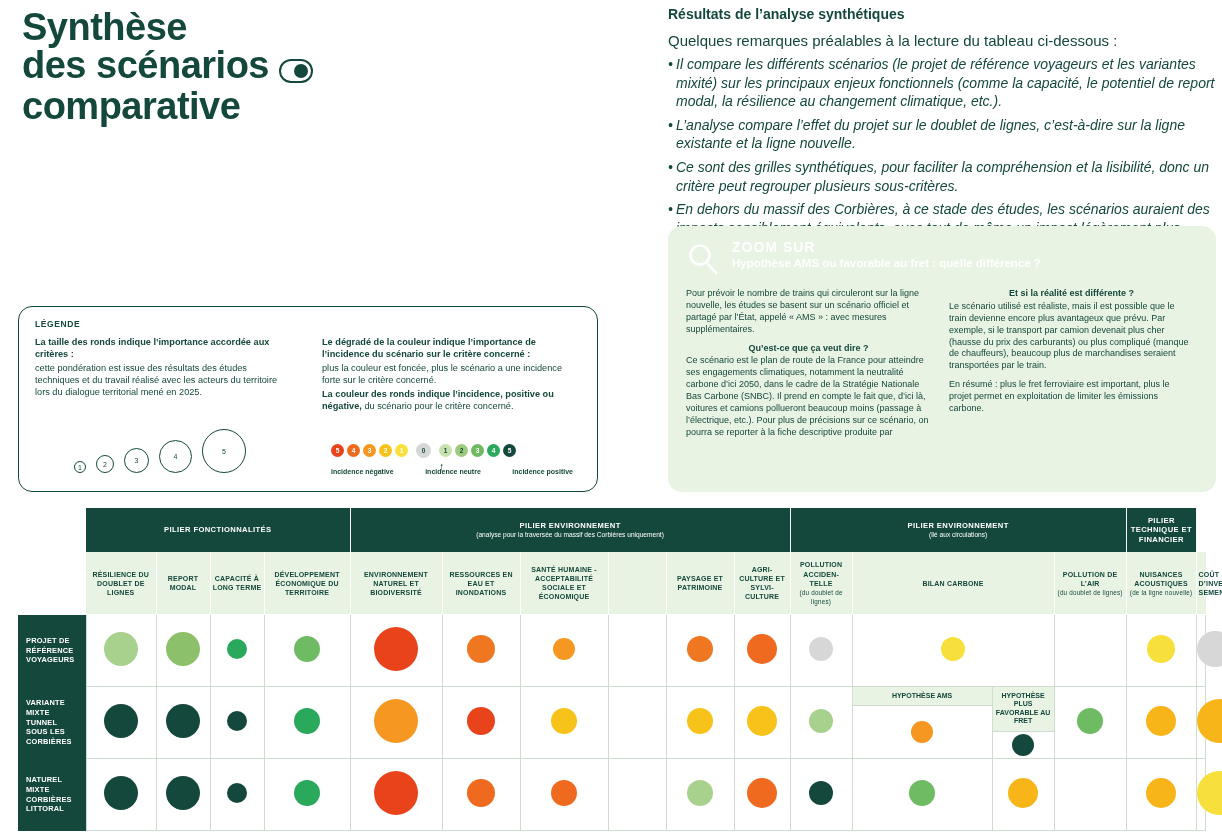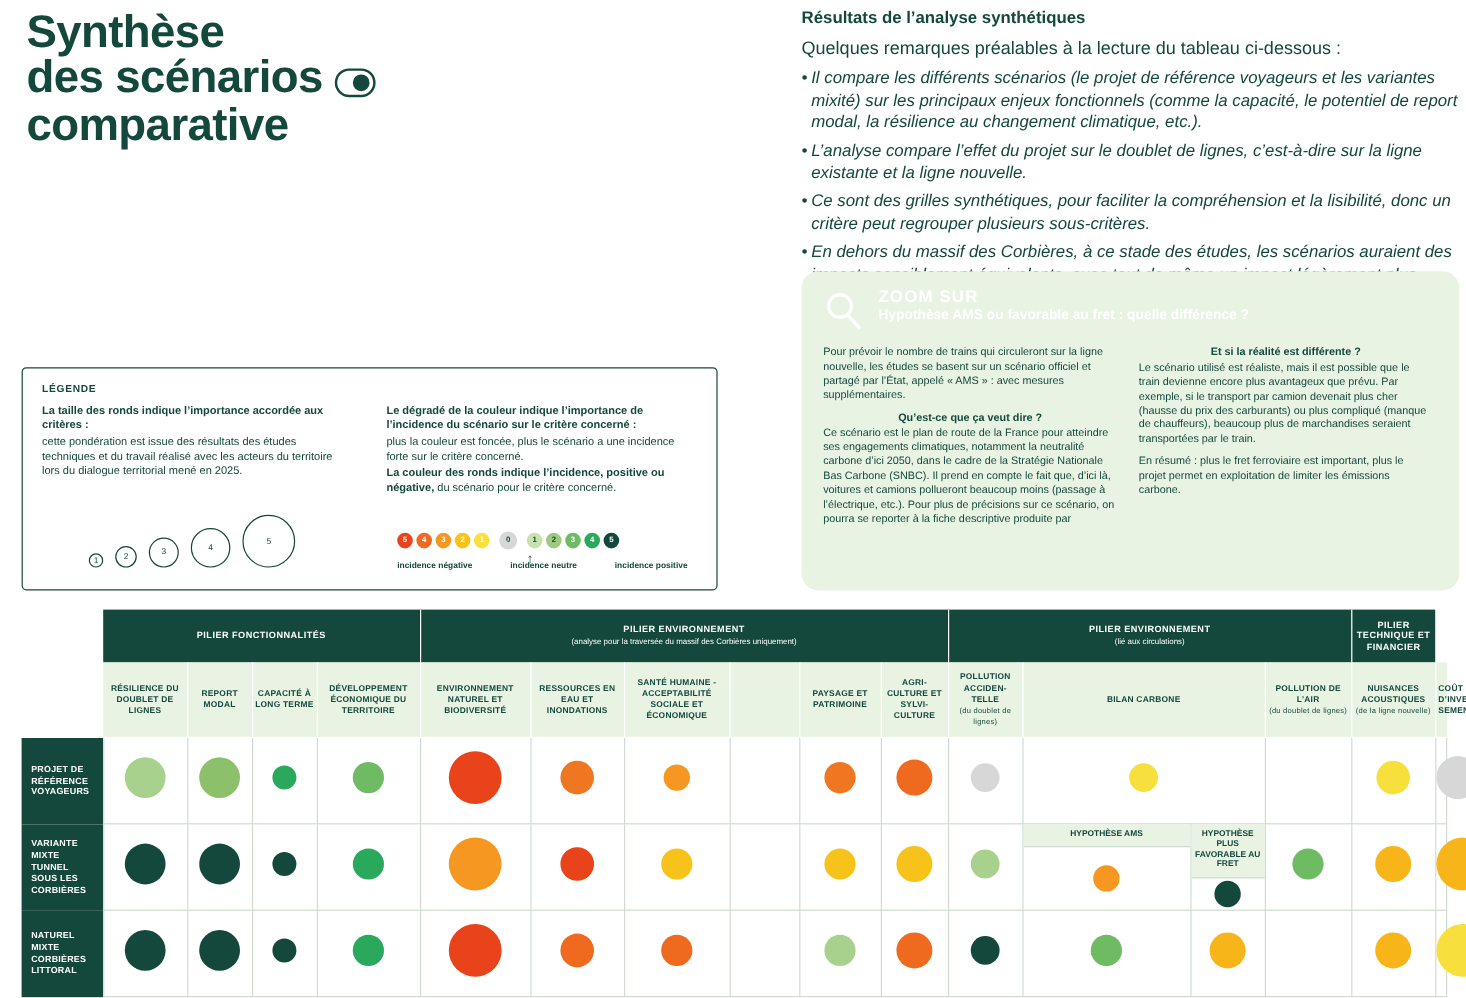--- a/index.html
+++ b/index.html
@@ -38,21 +38,21 @@
   .intro ul { margin:0; padding:0; list-style:none; }
   .intro li {
     font-size:14px; line-height:1.33; color:#14483c;
     padding-left:8px; position:relative; margin-bottom:5px;font-style:italic;
   }
   .intro li::before { content:"•"; position:absolute; left:0; top:0; }
 
   
   .legend {
     position:absolute; left:18px; top:306px; width:580px; height:186px;
-    border:1.5px solid #14483c; border-radius:4px; padding:12px 16px;
+    border:1.5px solid #14483c; border-radius:14px; padding:12px 16px;
   }
   .legend-title { font-size:8.5px; font-weight:bold; letter-spacing:0.6px; margin-bottom:8px; }
   .legend-cols { display:flex; gap:32px; }
   .legend-col { width:255px; }
   .legend-col p { margin:0 0 2px 0; font-size:9.2px; line-height:1.3; }
   .legend-col .b { font-weight:bold; }
   .legend-sizes { position:absolute; left:55px; bottom:18px; display:flex; align-items:flex-end; gap:10px; }
   .legend-circle { border:1px solid #14483c; border-radius:50%; display:flex; align-items:center; justify-content:center; font-size:7px; color:#14483c; }
   .legend-scale { position:absolute; left:312px; bottom:16px; width:242px; }
   .scale-row { display:flex; align-items:center; gap:3px; }

